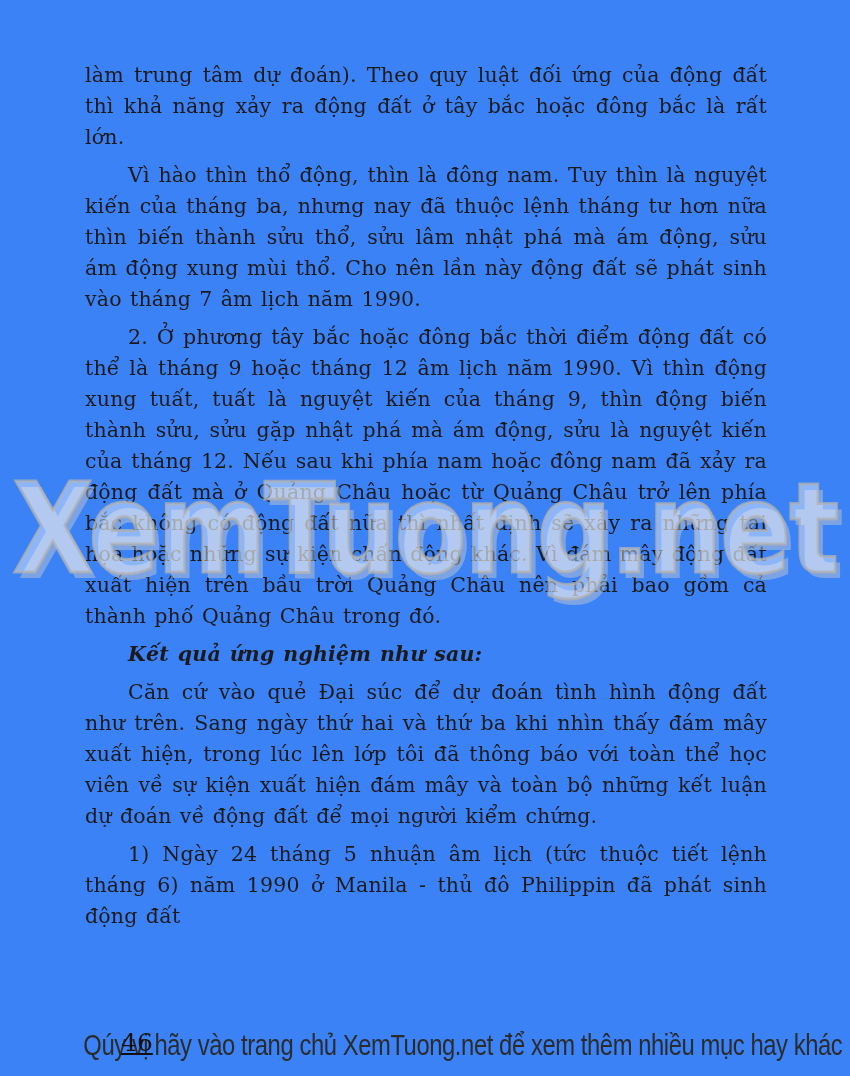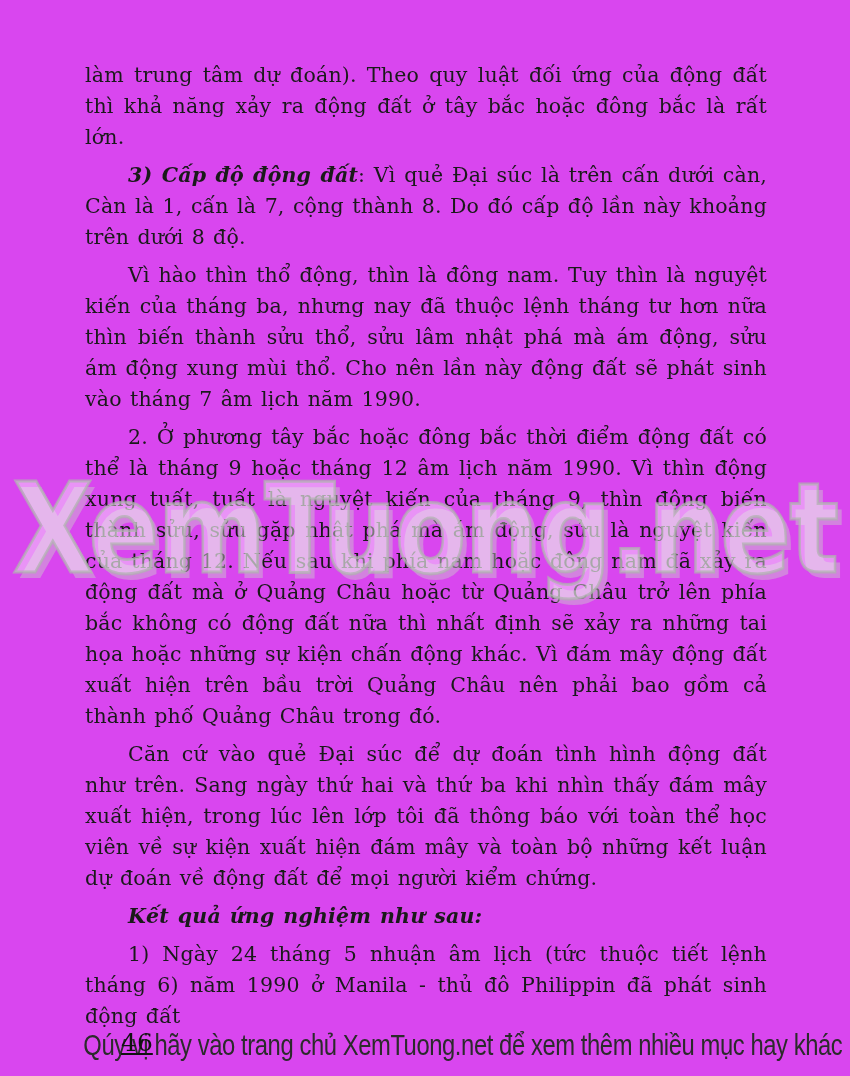--- a/index.html
+++ b/index.html
@@ -10,21 +10,21 @@
     width: 850px;
     height: 1076px;
     background: #ffffff;
     position: relative;
     overflow: hidden;
     font-family: "DejaVu Serif", "Liberation Serif", serif;
   }
   .scan-page {
     position: absolute;
     inset: 0;
-    background: #d946ef;
+    background: #3b82f6;
   }
   .text-block {
     position: absolute;
     top: 60px;
     left: 85px;
     width: 682px;
     color: #1a1a1a;
   }
   .text-block p.para {
     margin: 0 0 7px 0;
@@ -93,25 +93,24 @@
     letter-spacing: -0.5px;
   }
 </style>
 </head>
 <body>
 
 <div class="scan-page">
 
   <div class="text-block">
       <p class="para"><span class="seg-normal">làm trung tâm dự đoán). Theo quy luật đối ứng của động đất thì khả năng xảy ra động đất ở tây bắc hoặc đông bắc là rất lớn.</span></p>
-      <p class="para indent"><span class="seg-bold-italic">3) Cấp độ động đất</span><span class="seg-normal">: Vì quẻ Đại súc là trên cấn dưới càn, Càn là 1, cấn là 7, cộng thành 8. Do đó cấp độ lần này khoảng trên dưới 8 độ.</span></p>
       <p class="para indent"><span class="seg-normal">Vì hào thìn thổ động, thìn là đông nam. Tuy thìn là nguyệt kiến của tháng ba, nhưng nay đã thuộc lệnh tháng tư hơn nữa thìn biến thành sửu thổ, sửu lâm nhật phá mà ám động, sửu ám động xung mùi thổ. Cho nên lần này động đất sẽ phát sinh vào tháng 7 âm lịch năm 1990.</span></p>
       <p class="para indent"><span class="seg-normal">2. Ở phương tây bắc hoặc đông bắc thời điểm động đất có thể là tháng 9 hoặc tháng 12 âm lịch năm 1990. Vì thìn động xung tuất, tuất là nguyệt kiến của tháng 9, thìn động biến thành sửu, sửu gặp nhật phá mà ám động, sửu là nguyệt kiến của tháng 12. Nếu sau khi phía nam hoặc đông nam đã xảy ra động đất mà ở Quảng Châu hoặc từ Quảng Châu trở lên phía bắc không có động đất nữa thì nhất định sẽ xảy ra những tai họa hoặc những sự kiện chấn động khác. Vì đám mây động đất xuất hiện trên bầu trời Quảng Châu nên phải bao gồm cả thành phố Quảng Châu trong đó.</span></p>
+      <p class="para indent"><span class="seg-bold-italic">Kết quả ứng nghiệm như sau:</span></p>
       <p class="para indent"><span class="seg-normal">Căn cứ vào quẻ Đại súc để dự đoán tình hình động đất như trên. Sang ngày thứ hai và thứ ba khi nhìn thấy đám mây xuất hiện, trong lúc lên lớp tôi đã thông báo với toàn thể học viên về sự kiện xuất hiện đám mây và toàn bộ những kết luận dự đoán về động đất để mọi người kiểm chứng.</span></p>
-      <p class="para indent"><span class="seg-bold-italic">Kết quả ứng nghiệm như sau:</span></p>
       <p class="para indent"><span class="seg-normal">1) Ngày 24 tháng 5 nhuận âm lịch (tức thuộc tiết lệnh tháng 6) năm 1990 ở Manila - thủ đô Philippin đã phát sinh động đất</span></p>
     </div>
 
   <div class="watermark">XemTuong.net</div>
 
   <div class="page-number">46</div>
 
   <div class="footer-bar">
     <span class="footer-text">Qúy vị hãy vào trang chủ XemTuong.net để xem thêm nhiều mục hay khác</span>
   </div>

